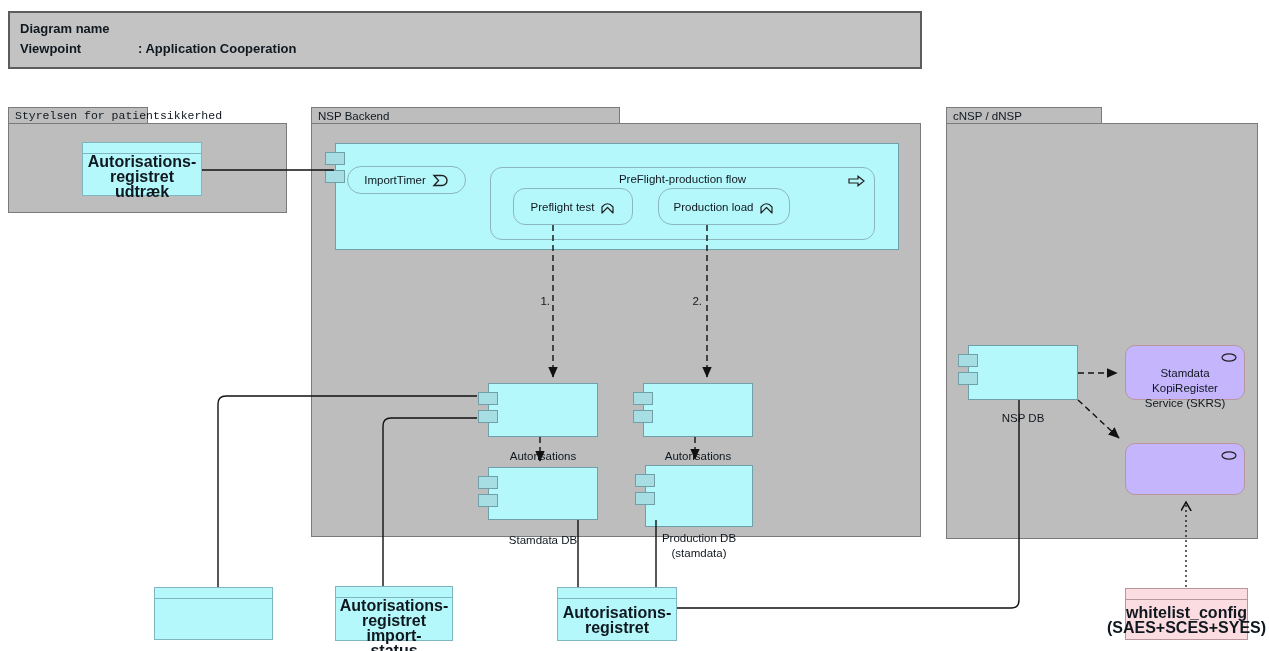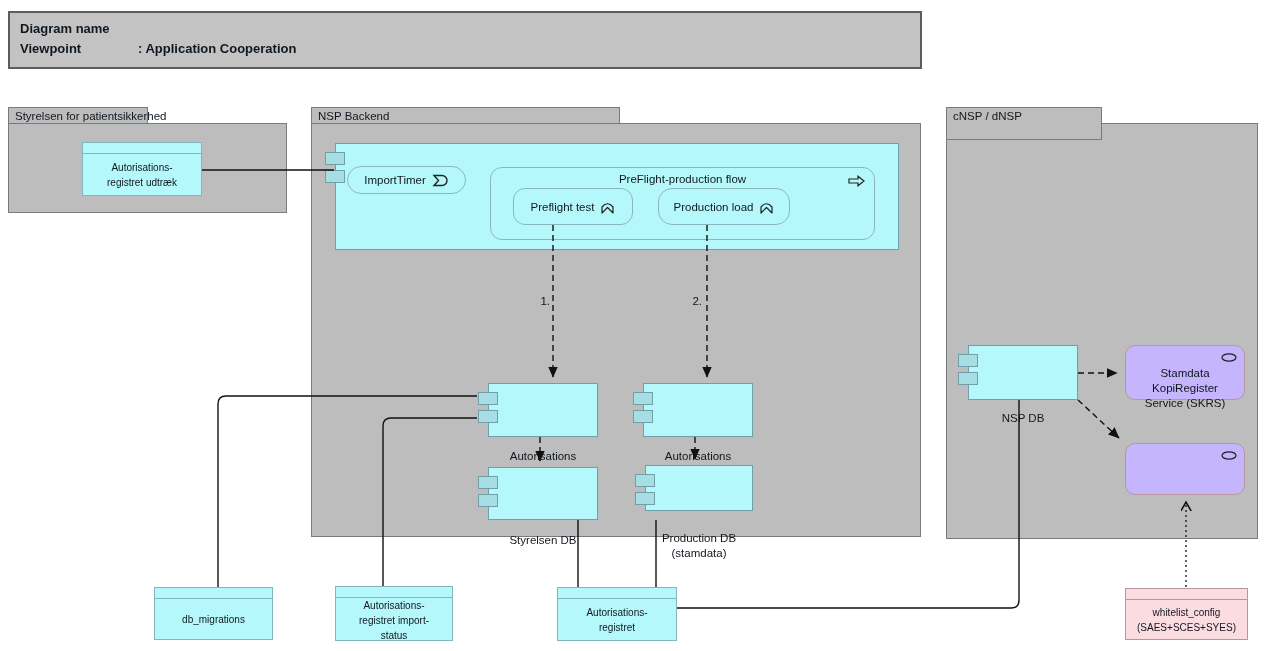--- a/index.html
+++ b/index.html
@@ -33,21 +33,21 @@
 
   
   .svc{background:#c4b5fd;border:1px solid #b9969c;border-radius:10px;z-index:2;
        text-align:center;font-size:11.5px;line-height:15px;padding-top:5px;white-space:pre-line;}
   .svc .oval{position:absolute;top:7px;right:7px;}
 
   
   .dobj{background:#b5f8fb;border:1px solid #7fb6c0;z-index:2;display:flex;flex-direction:column;}
   .dobj .head{height:10px;border-bottom:1px solid #7fb6c0;flex:none;}
   .dobj .txt{flex:1;display:flex;align-items:center;justify-content:center;text-align:center;
-             font-size:10px;line-height:15px;white-space:pre-line;}
+             font-size:16px;line-height:15px;white-space:pre-line;font-weight:bold;}
   .dobj.pink{background:#fbdce1;border-color:#b9969c;}
   .dobj.pink .head{border-color:#b9969c;}
 
   .step-label{position:absolute;z-index:4;font-size:11.5px;width:16px;text-align:right;}
 
   #wires{position:absolute;left:0;top:0;z-index:3;pointer-events:none;}
 </style>
 </head>
 <body>
 
@@ -56,31 +56,31 @@
   <div class="abs title-block" style="left:8px;top:11px;width:914px;height:58px;">
     <div class="title-row">
       <span class="lbl">Diagram name</span>
     </div>
     <div class="title-row">
       <span class="lbl">Viewpoint</span>
       <span class="val">: Application Cooperation</span>
     </div>
   </div>
 
-  <div class="abs group-tab" style="left:8px;top:107px;width:140px;height:17px;">
+  <div class="abs group-tab" style="left:8px;top:107px;width:140px;height:17px;font-family:Liberation Mono, monospace;">
     <span>Styrelsen for patientsikkerhed</span>
   </div>
   <div class="abs group-body" style="left:8px;top:123px;width:279px;height:90px;"></div>
 
   <div class="abs group-tab" style="left:311px;top:107px;width:309px;height:17px;">
     <span>NSP Backend</span>
   </div>
   <div class="abs group-body" style="left:311px;top:123px;width:610px;height:414px;"></div>
 
-  <div class="abs group-tab" style="left:946px;top:107px;width:156px;height:33px;">
+  <div class="abs group-tab" style="left:946px;top:107px;width:156px;height:17px;">
     <span>cNSP / dNSP</span>
   </div>
   <div class="abs group-body" style="left:946px;top:123px;width:312px;height:416px;"></div>
 
   <div class="abs dobj" style="left:82px;top:142px;width:120px;height:54px;">
     <div class="head"></div>
     <div class="txt">Autorisations-
 registret udtræk</div>
   </div>
 
@@ -127,23 +127,23 @@
   <div class="abs comp" style="left:643px;top:383px;width:110px;height:54px;">
     <div class="ctab t1"></div>
     <div class="ctab t2"></div>
     <span>Autorisations
 Importer</span>
   </div>
 
   <div class="abs comp" style="left:488px;top:467px;width:110px;height:53px;">
     <div class="ctab t1"></div>
     <div class="ctab t2"></div>
-    <span>Styrelsen DB</span>
-  </div>
-  <div class="abs comp" style="left:645px;top:465px;width:108px;height:46px;">
+    <span>Stamdata DB</span>
+  </div>
+  <div class="abs comp" style="left:645px;top:465px;width:108px;height:62px;">
     <div class="ctab t1"></div>
     <div class="ctab t2"></div>
     <span>Production DB
 (stamdata)</span>
   </div>
 
   <div class="abs comp" style="left:968px;top:345px;width:110px;height:55px;">
     <div class="ctab t1"></div>
     <div class="ctab t2"></div>
     <span>NSP DB</span>
@@ -158,21 +158,20 @@
     </svg>
   </div>
   <div class="abs svc" style="left:1125px;top:443px;width:120px;height:52px;">
     <svg class="oval" width="16" height="9">
       <ellipse cx="8" cy="4.5" rx="7" ry="3.7" fill="none" stroke="#222" stroke-width="1.2"></ellipse>
     </svg>
   </div>
 
   <div class="abs dobj" style="left:154px;top:587px;width:119px;height:53px;">
     <div class="head"></div>
-    <div class="txt">db_migrations</div>
   </div>
   <div class="abs dobj" style="left:335px;top:586px;width:118px;height:55px;">
     <div class="head"></div>
     <div class="txt">Autorisations-
 registret import-
 status</div>
   </div>
   <div class="abs dobj" style="left:557px;top:587px;width:120px;height:54px;">
     <div class="head"></div>
     <div class="txt">Autorisations-

